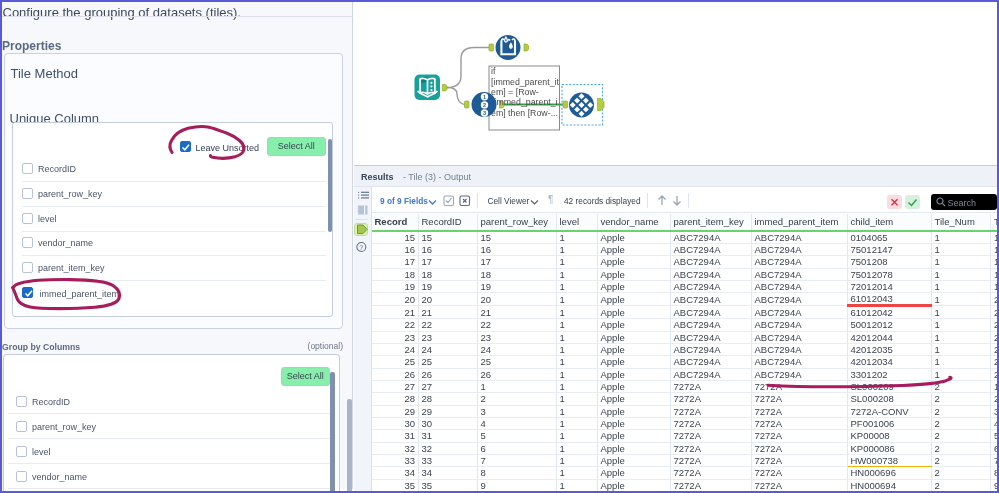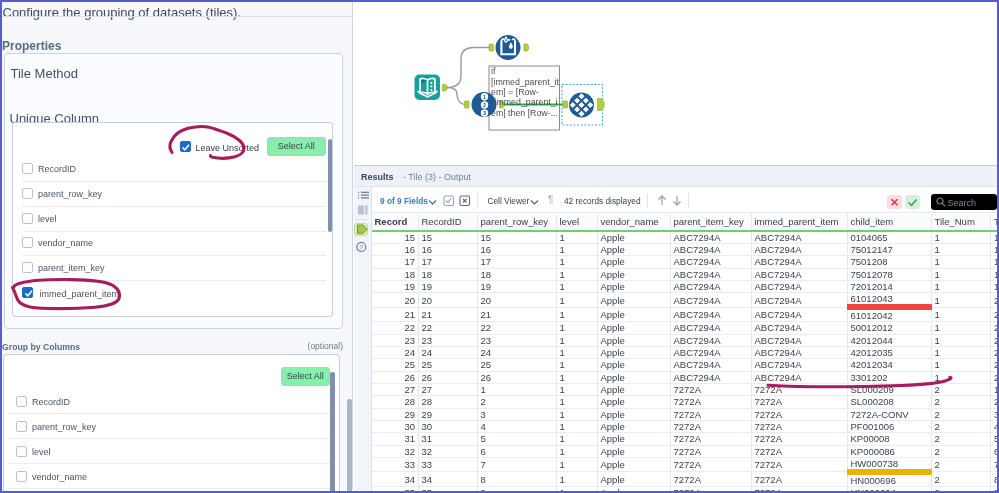--- a/index.html
+++ b/index.html
@@ -336,21 +336,21 @@
               <td style="font-size:9.5px; color:#3a434f; padding:0 0 0 3.5px; text-align:left; border-right:1px solid #e2e7f0; border-bottom:1px solid #e8ecf3; overflow:hidden; white-space:nowrap;">19</td>
             </tr>
             <tr style="height:12.33px;">
               <td style="font-size:9.5px; color:#3a434f; padding:0 2.5px 0 0; text-align:right; border-right:1px solid #e2e7f0; border-bottom:1px solid #e8ecf3; overflow:hidden; white-space:nowrap;">20</td>
               <td style="font-size:9.5px; color:#3a434f; padding:0 0 0 3px; text-align:left; border-right:1px solid #e2e7f0; border-bottom:1px solid #e8ecf3; overflow:hidden; white-space:nowrap;">20</td>
               <td style="font-size:9.5px; color:#3a434f; padding:0 0 0 3px; text-align:left; border-right:1px solid #e2e7f0; border-bottom:1px solid #e8ecf3; overflow:hidden; white-space:nowrap;">20</td>
               <td style="font-size:9.5px; color:#3a434f; padding:0 0 0 3px; text-align:left; border-right:1px solid #e2e7f0; border-bottom:1px solid #e8ecf3; overflow:hidden; white-space:nowrap;">1</td>
               <td style="font-size:9.5px; color:#3a434f; padding:0 0 0 3px; text-align:left; border-right:1px solid #e2e7f0; border-bottom:1px solid #e8ecf3; overflow:hidden; white-space:nowrap;">Apple</td>
               <td style="font-size:9.5px; color:#3a434f; padding:0 0 0 3px; text-align:left; border-right:1px solid #e2e7f0; border-bottom:1px solid #e8ecf3; overflow:hidden; white-space:nowrap;">ABC7294A</td>
               <td style="font-size:9.5px; color:#3a434f; padding:0 0 0 3px; text-align:left; border-right:1px solid #e2e7f0; border-bottom:1px solid #e8ecf3; overflow:hidden; white-space:nowrap;">ABC7294A</td>
-              <td style="font-size:9.5px; color:#3a434f; padding:0 0 0 3px; text-align:left; border-right:1px solid #e2e7f0; border-bottom:6px solid #ef4444; overflow:hidden; white-space:nowrap;">61012043</td>
+              <td style="font-size:9.5px; color:#3a434f; padding:0 0 0 3px; text-align:left; border-right:1px solid #e2e7f0; border-bottom:3px solid #ef4444; overflow:hidden; white-space:nowrap;">61012043</td>
               <td style="font-size:9.5px; color:#3a434f; padding:0 0 0 3px; text-align:left; border-right:1px solid #e2e7f0; border-bottom:1px solid #e8ecf3; overflow:hidden; white-space:nowrap;">1</td>
               <td style="font-size:9.5px; color:#3a434f; padding:0 0 0 3.5px; text-align:left; border-right:1px solid #e2e7f0; border-bottom:1px solid #e8ecf3; overflow:hidden; white-space:nowrap;">20</td>
             </tr>
             <tr style="height:12.33px;">
               <td style="font-size:9.5px; color:#3a434f; padding:0 2.5px 0 0; text-align:right; border-right:1px solid #e2e7f0; border-bottom:1px solid #e8ecf3; overflow:hidden; white-space:nowrap;">21</td>
               <td style="font-size:9.5px; color:#3a434f; padding:0 0 0 3px; text-align:left; border-right:1px solid #e2e7f0; border-bottom:1px solid #e8ecf3; overflow:hidden; white-space:nowrap;">21</td>
               <td style="font-size:9.5px; color:#3a434f; padding:0 0 0 3px; text-align:left; border-right:1px solid #e2e7f0; border-bottom:1px solid #e8ecf3; overflow:hidden; white-space:nowrap;">21</td>
               <td style="font-size:9.5px; color:#3a434f; padding:0 0 0 3px; text-align:left; border-right:1px solid #e2e7f0; border-bottom:1px solid #e8ecf3; overflow:hidden; white-space:nowrap;">1</td>
               <td style="font-size:9.5px; color:#3a434f; padding:0 0 0 3px; text-align:left; border-right:1px solid #e2e7f0; border-bottom:1px solid #e8ecf3; overflow:hidden; white-space:nowrap;">Apple</td>
               <td style="font-size:9.5px; color:#3a434f; padding:0 0 0 3px; text-align:left; border-right:1px solid #e2e7f0; border-bottom:1px solid #e8ecf3; overflow:hidden; white-space:nowrap;">ABC7294A</td>
@@ -492,21 +492,21 @@
               <td style="font-size:9.5px; color:#3a434f; padding:0 0 0 3.5px; text-align:left; border-right:1px solid #e2e7f0; border-bottom:1px solid #e8ecf3; overflow:hidden; white-space:nowrap;">6</td>
             </tr>
             <tr style="height:12.33px;">
               <td style="font-size:9.5px; color:#3a434f; padding:0 2.5px 0 0; text-align:right; border-right:1px solid #e2e7f0; border-bottom:1px solid #e8ecf3; overflow:hidden; white-space:nowrap;">33</td>
               <td style="font-size:9.5px; color:#3a434f; padding:0 0 0 3px; text-align:left; border-right:1px solid #e2e7f0; border-bottom:1px solid #e8ecf3; overflow:hidden; white-space:nowrap;">33</td>
               <td style="font-size:9.5px; color:#3a434f; padding:0 0 0 3px; text-align:left; border-right:1px solid #e2e7f0; border-bottom:1px solid #e8ecf3; overflow:hidden; white-space:nowrap;">7</td>
               <td style="font-size:9.5px; color:#3a434f; padding:0 0 0 3px; text-align:left; border-right:1px solid #e2e7f0; border-bottom:1px solid #e8ecf3; overflow:hidden; white-space:nowrap;">1</td>
               <td style="font-size:9.5px; color:#3a434f; padding:0 0 0 3px; text-align:left; border-right:1px solid #e2e7f0; border-bottom:1px solid #e8ecf3; overflow:hidden; white-space:nowrap;">Apple</td>
               <td style="font-size:9.5px; color:#3a434f; padding:0 0 0 3px; text-align:left; border-right:1px solid #e2e7f0; border-bottom:1px solid #e8ecf3; overflow:hidden; white-space:nowrap;">7272A</td>
               <td style="font-size:9.5px; color:#3a434f; padding:0 0 0 3px; text-align:left; border-right:1px solid #e2e7f0; border-bottom:1px solid #e8ecf3; overflow:hidden; white-space:nowrap;">7272A</td>
-              <td style="font-size:9.5px; color:#3a434f; padding:0 0 0 3px; text-align:left; border-right:1px solid #e2e7f0; border-bottom:6px solid #eab308; overflow:hidden; white-space:nowrap;margin-left:20px;">HW000738</td>
+              <td style="font-size:9.5px; color:#3a434f; padding:0 0 0 3px; text-align:left; border-right:1px solid #e2e7f0; border-bottom:1px solid #eab308; overflow:hidden; white-space:nowrap;margin-left:20px;">HW000738</td>
               <td style="font-size:9.5px; color:#3a434f; padding:0 0 0 3px; text-align:left; border-right:1px solid #e2e7f0; border-bottom:1px solid #e8ecf3; overflow:hidden; white-space:nowrap;">2</td>
               <td style="font-size:9.5px; color:#3a434f; padding:0 0 0 3.5px; text-align:left; border-right:1px solid #e2e7f0; border-bottom:1px solid #e8ecf3; overflow:hidden; white-space:nowrap;">7</td>
             </tr>
             <tr style="height:12.33px;">
               <td style="font-size:9.5px; color:#3a434f; padding:0 2.5px 0 0; text-align:right; border-right:1px solid #e2e7f0; border-bottom:1px solid #e8ecf3; overflow:hidden; white-space:nowrap;">34</td>
               <td style="font-size:9.5px; color:#3a434f; padding:0 0 0 3px; text-align:left; border-right:1px solid #e2e7f0; border-bottom:1px solid #e8ecf3; overflow:hidden; white-space:nowrap;">34</td>
               <td style="font-size:9.5px; color:#3a434f; padding:0 0 0 3px; text-align:left; border-right:1px solid #e2e7f0; border-bottom:1px solid #e8ecf3; overflow:hidden; white-space:nowrap;">8</td>
               <td style="font-size:9.5px; color:#3a434f; padding:0 0 0 3px; text-align:left; border-right:1px solid #e2e7f0; border-bottom:1px solid #e8ecf3; overflow:hidden; white-space:nowrap;">1</td>
               <td style="font-size:9.5px; color:#3a434f; padding:0 0 0 3px; text-align:left; border-right:1px solid #e2e7f0; border-bottom:1px solid #e8ecf3; overflow:hidden; white-space:nowrap;">Apple</td>
               <td style="font-size:9.5px; color:#3a434f; padding:0 0 0 3px; text-align:left; border-right:1px solid #e2e7f0; border-bottom:1px solid #e8ecf3; overflow:hidden; white-space:nowrap;">7272A</td>

